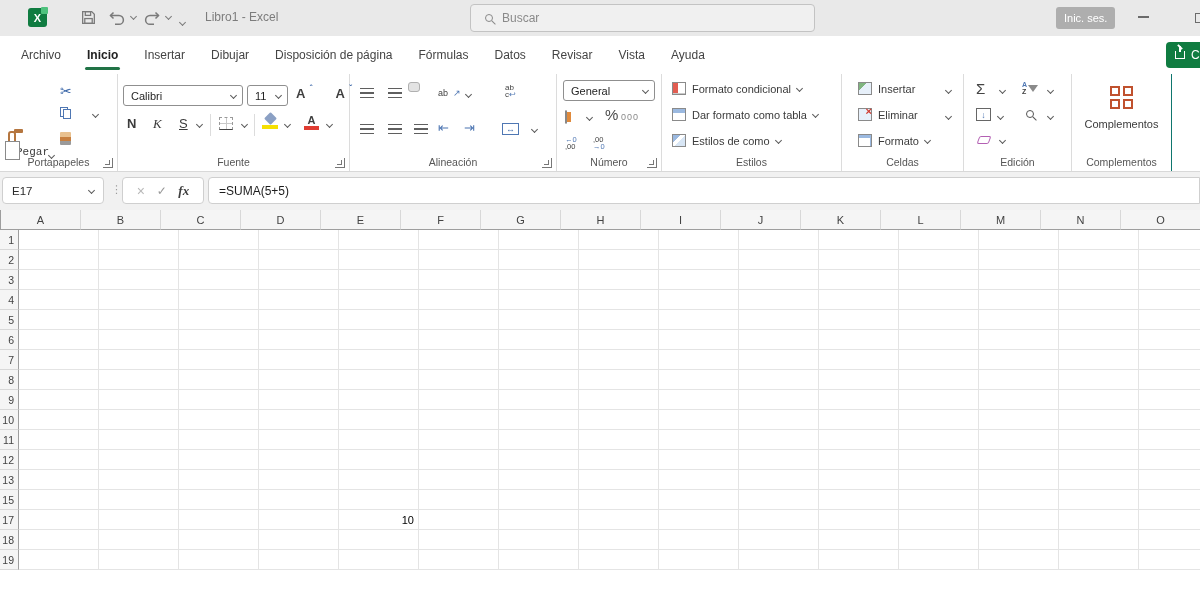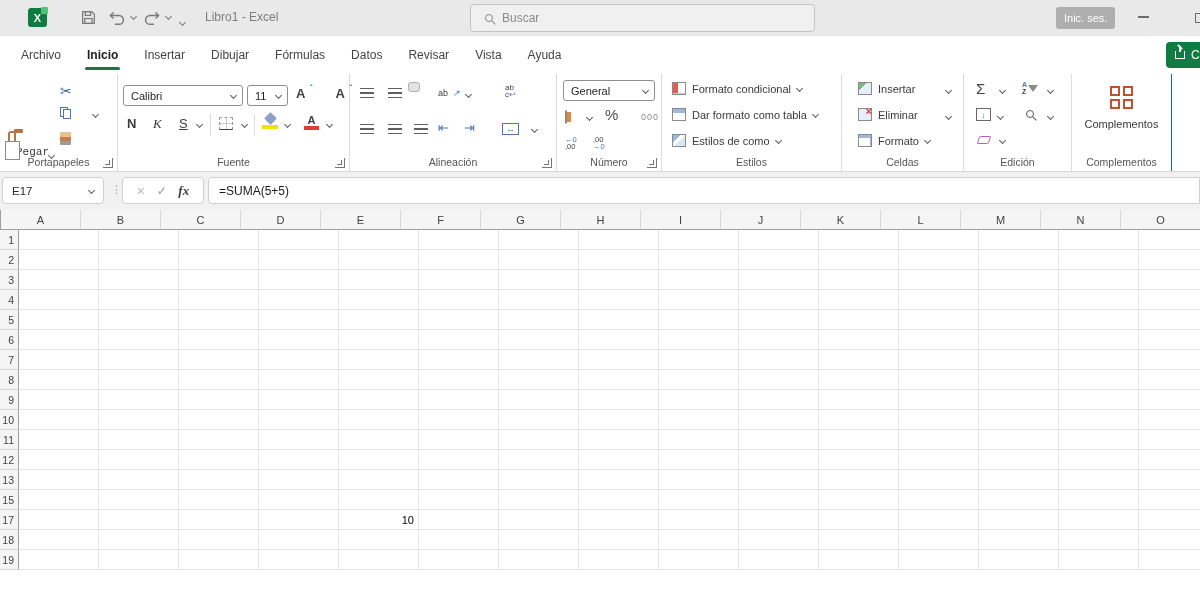--- a/index.html
+++ b/index.html
@@ -173,20 +173,21 @@
   <div class="minimize"></div>
   <div class="maximize"></div>
 </div>
 
 <div class="tabrow">
 
   <div class="tab">Archivo</div>
     <div class="tab active">Inicio</div>
     <div class="tab">Insertar</div>
     <div class="tab">Dibujar</div>
+    <div class="tab">Disposición de página</div>
     <div class="tab">Fórmulas</div>
     <div class="tab">Datos</div>
     <div class="tab">Revisar</div>
     <div class="tab">Vista</div>
     <div class="tab">Ayuda</div>
     <div class="share-btn">
     <span class="share-box">
         <i></i>
       </span>
     <span>Co</span>
@@ -269,21 +270,21 @@
   </div>
 
   <div class="rgroup" style="left:557px;width:105px">
     <div class="selbox" style="left:6px;top:6px;width:92px">
       <span>General</span>
         <span class="chev"></span>
     </div>
     <span class="abs acct" style="left:8px;top:37px"></span>
     <span class="abs chev" style="left:30px;top:41px"></span>
     <span class="abs pct" style="left:48px;top:32px">%</span>
-    <span class="abs zeros" style="left:84px;top:38px">000</span>
+    <span class="abs zeros" style="left:64px;top:38px">000</span>
     <span class="abs decstack" style="left:8px;top:62px">
       <b>←0</b><br><span>,00</span>
     </span>
     <span class="abs decstack" style="left:36px;top:62px">
       <span>,00</span><br><b>→0</b>
     </span>
     <div class="glabel">Número</div>
     <span class="launcher"></span>
   </div>
 

